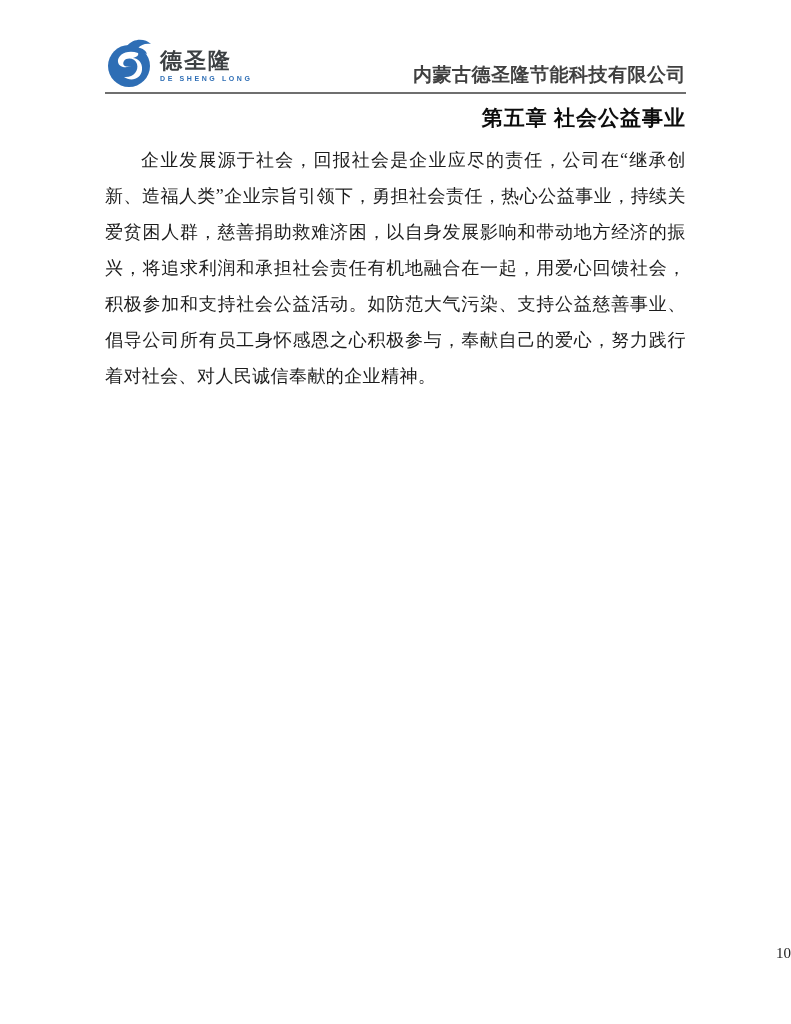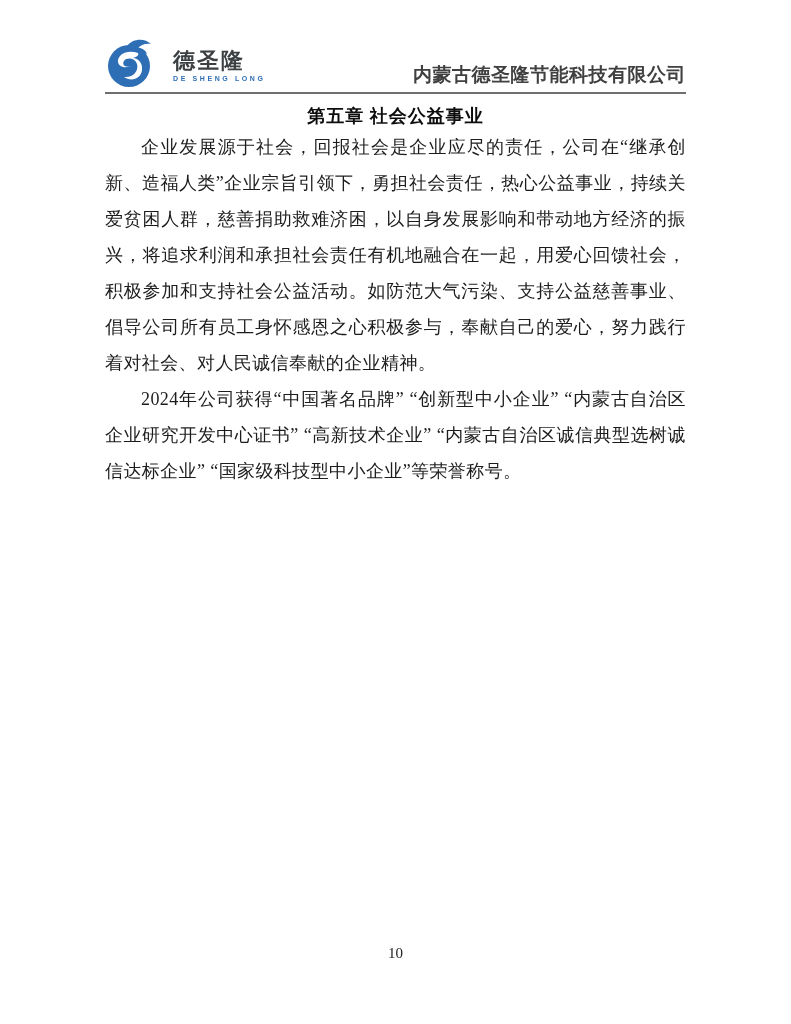--- a/index.html
+++ b/index.html
@@ -28,21 +28,21 @@
     border-bottom: 2px solid #6f6f6f;
     padding-bottom: 4px;
     min-height: 58px;
   }
   .logo {
     position: absolute;
     left: 2px;
     top: 0;
     display: flex;
     align-items: center;
-    gap: 18px;
+    gap: 5px;
   }
   .logo svg { display: block; }
   .logo-text-block { display: flex; flex-direction: column; line-height: 1; margin-top: 6px; }
   .logo-cn {
     font-family: "Liberation Sans", "DejaVu Sans", sans-serif;
     font-weight: bold;
     font-size: 22px;
     letter-spacing: 2px;
     color: #3c4043;
   }
@@ -61,46 +61,46 @@
     font-size: 19px;
     font-weight: bold;
     letter-spacing: 0.5px;
     color: #404040;
     white-space: nowrap;
   }
 
   
   .chapter-title {
     margin-top: 10px;
-    text-align: center;
-    font-size: 18px;
+    text-align: right;
+    font-size: 21px;
     font-weight: bold;
     color: #0d0d0d;
     letter-spacing: 1px;
   }
 
   
-  .body-text { margin-top: 1px; }
+  .body-text { margin-top: 10px; }
   .para {
     font-size: 18px;
     line-height: 36px;
     color: #1c1c1c;
     text-indent: 2em;
     text-align: justify;
     text-justify: inter-ideograph;
     letter-spacing: 0.4px;
   }
 
   
   .page-number {
     position: absolute;
     left: 0;
     right: 0;
     bottom: 62px;
-    text-align: center;
+    text-align: right;
     font-size: 15px;
     color: #222;
   }
 </style>
 </head>
 <body>
 
 <div class="page">
   <div class="content">
 
@@ -120,19 +120,18 @@
           <span class="logo-en">DE SHENG LONG</span>
         </span>
       </div>
       <div class="company-name">内蒙古德圣隆节能科技有限公司</div>
     </div>
 
     <h1 class="chapter-title">第五章  社会公益事业</h1>
 
     <div class="body-text">
       <p class="para">企业发展源于社会，回报社会是企业应尽的责任，公司在“继承创新、造福人类”企业宗旨引领下，勇担社会责任，热心公益事业，持续关爱贫困人群，慈善捐助救难济困，以自身发展影响和带动地方经济的振兴，将追求利润和承担社会责任有机地融合在一起，用爱心回馈社会，积极参加和支持社会公益活动。如防范大气污染、支持公益慈善事业、倡导公司所有员工身怀感恩之心积极参与，奉献自己的爱心，努力践行着对社会、对人民诚信奉献的企业精神。</p>
-      <p class="para">2024年公司获得“中国著名品牌” “创新型中小企业” “内蒙古自治区企业研究开发中心证书” “高新技术企业” “内蒙古自治区诚信典型选树诚信达标企业” “国家级科技型中小企业”等荣誉称号。</p>
     </div>
 
   </div>
 
   <div class="page-number">10</div>
 </div>
 
 </body></html>

